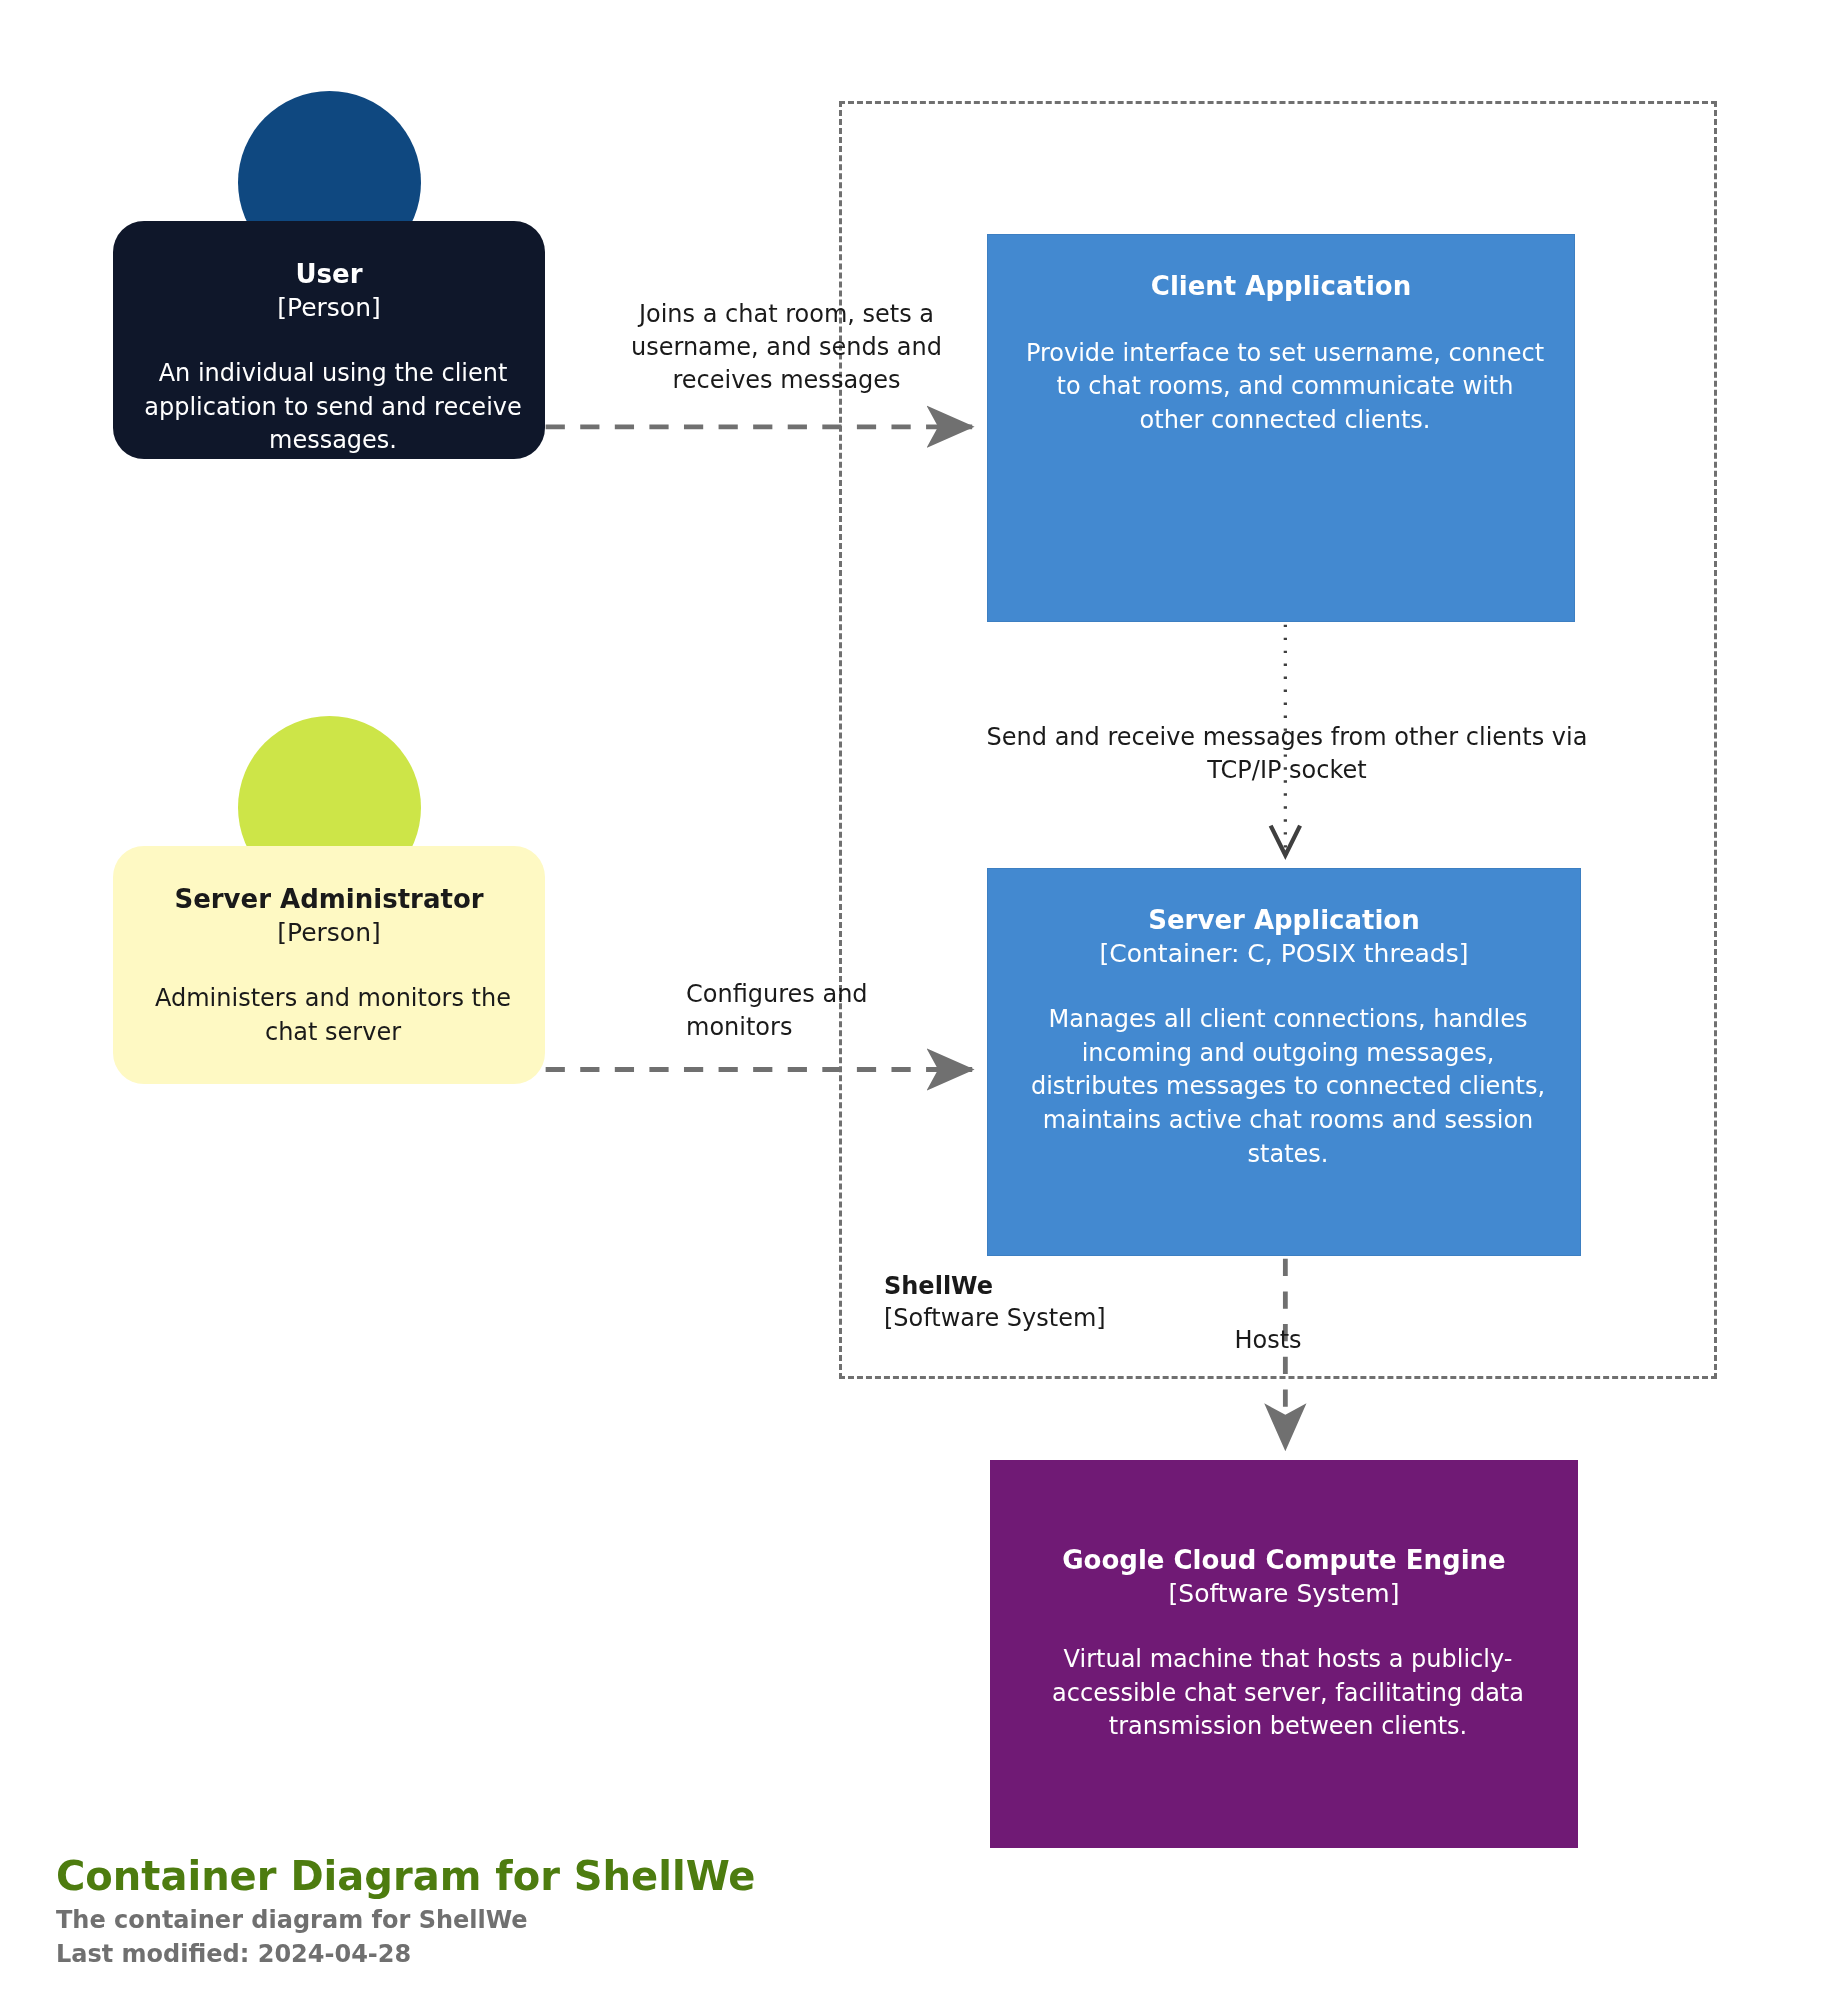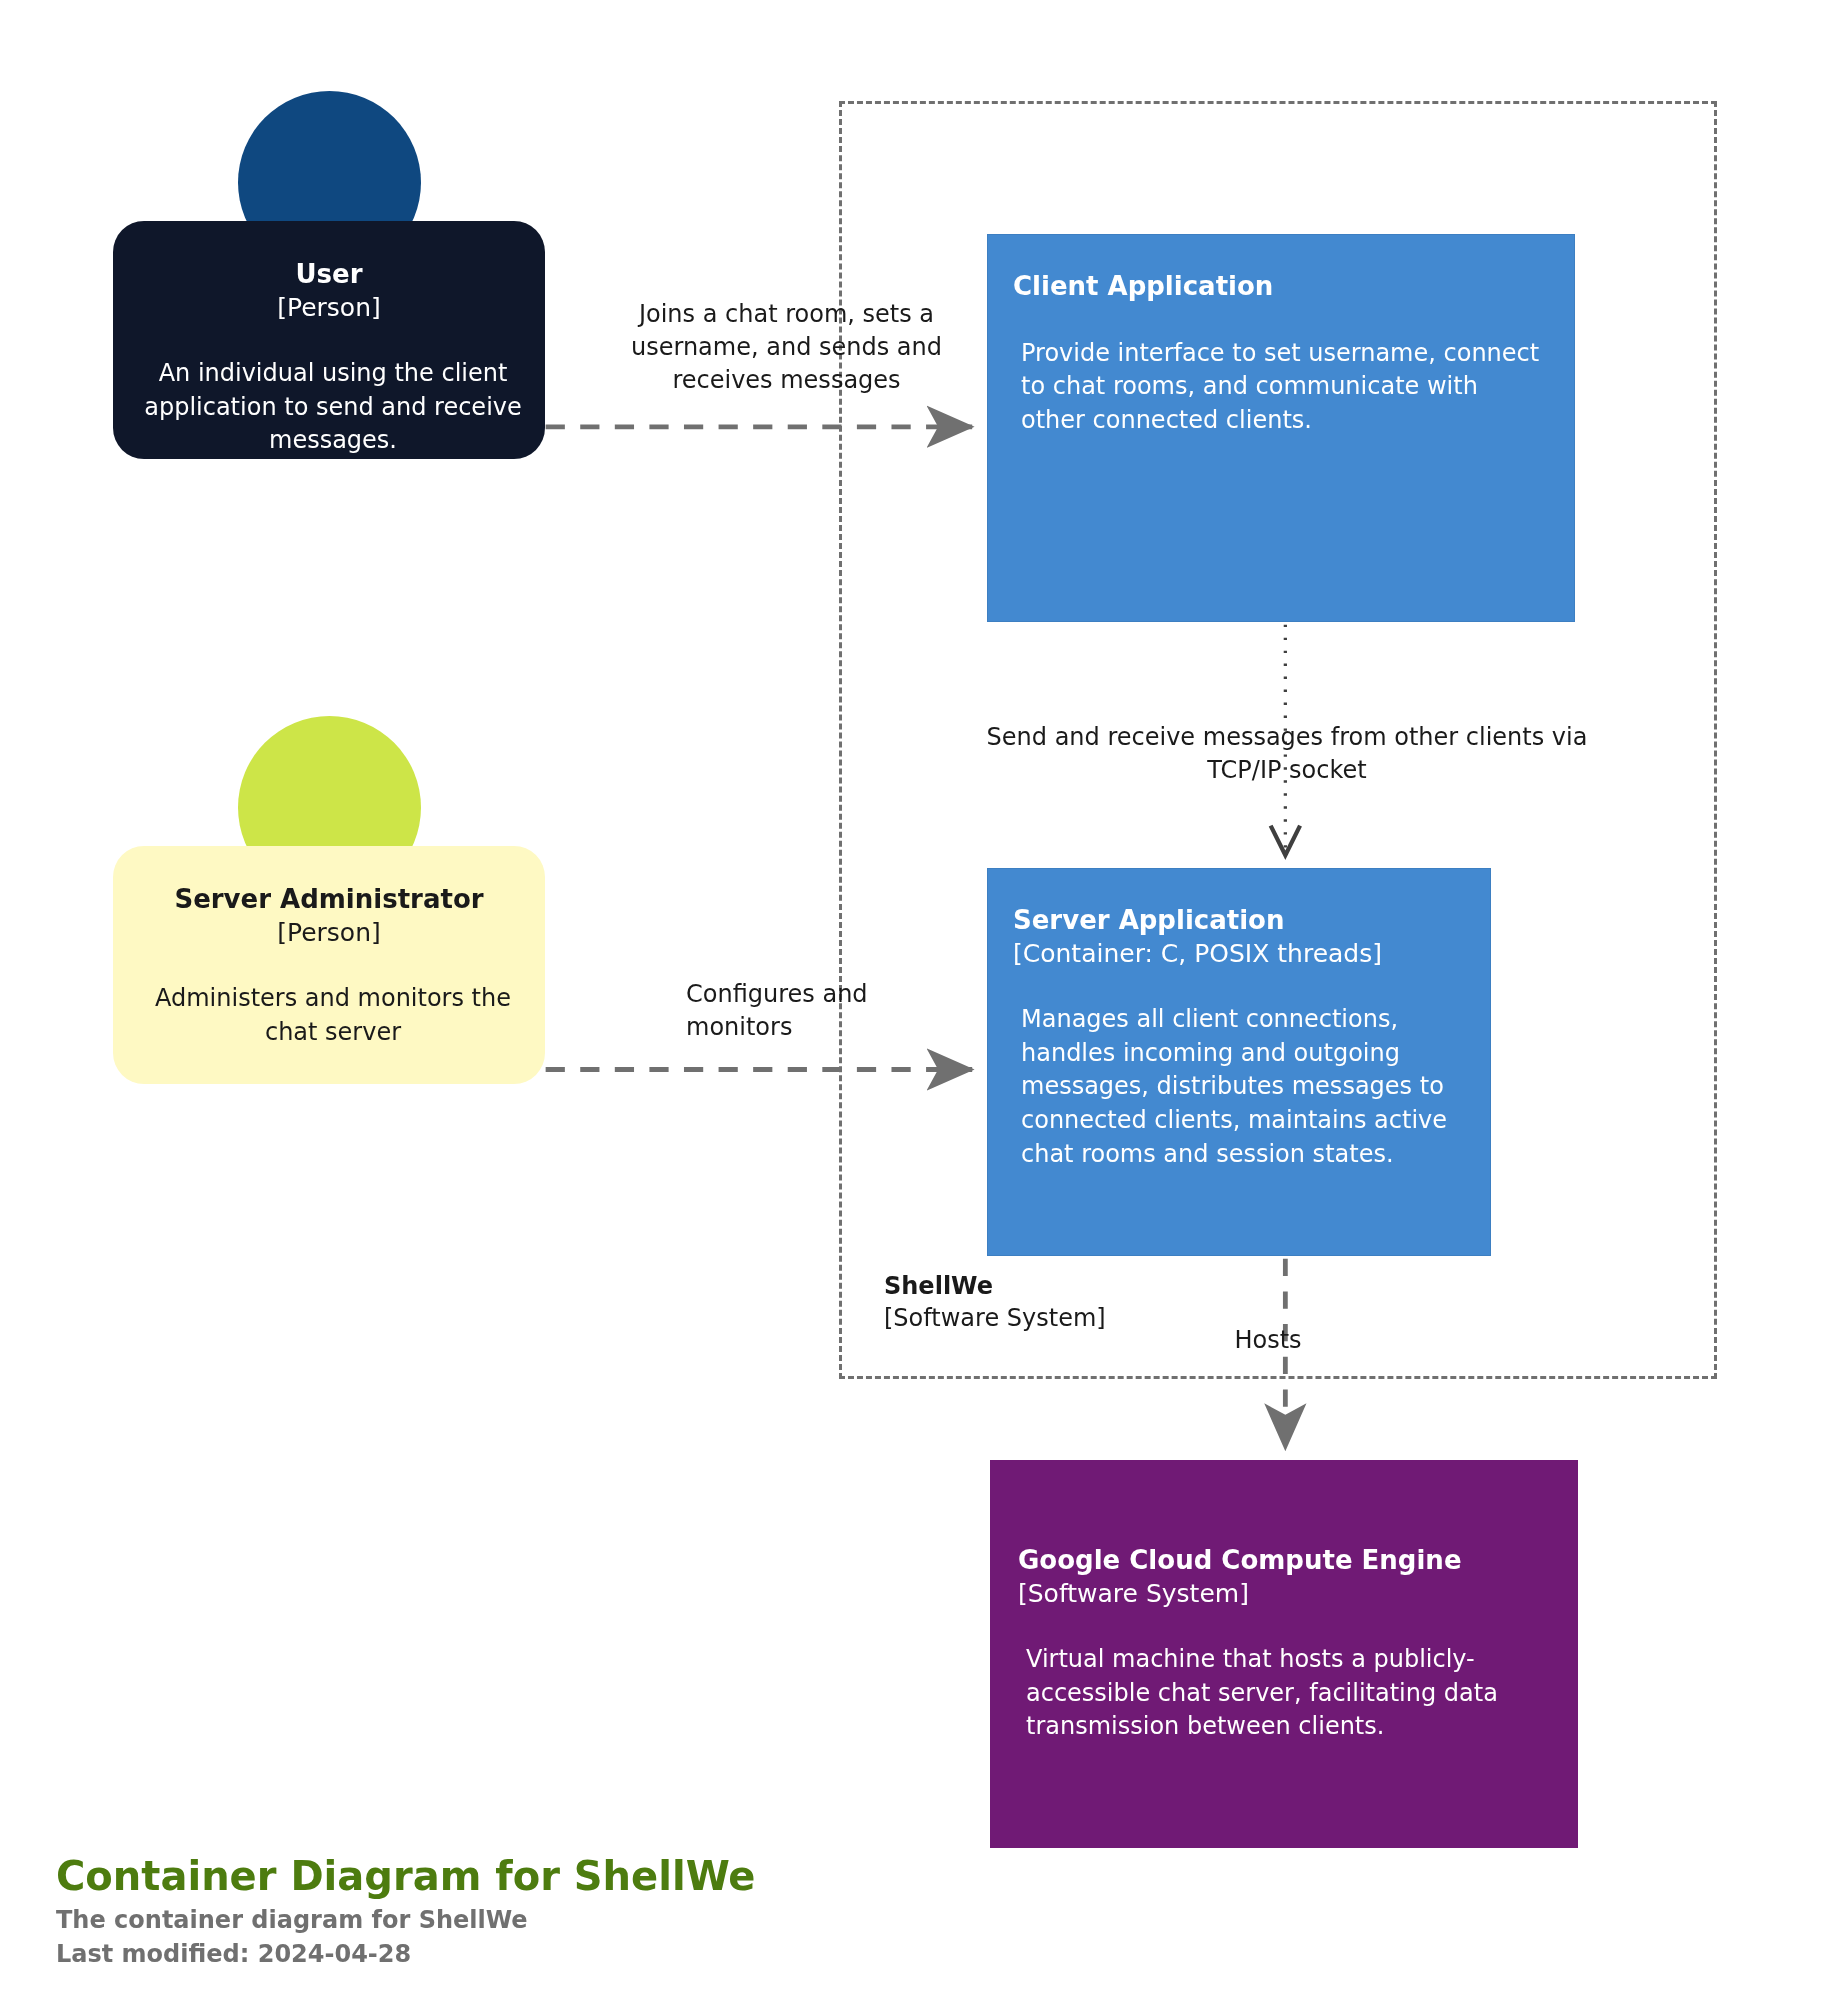--- a/index.html
+++ b/index.html
@@ -124,21 +124,21 @@
 
   
   .box {
     position: absolute;
     box-sizing: border-box;
     display: flex;
     flex-direction: column;
     align-items: center;
     justify-content: flex-start;
     padding: 35px 25px 19px 25px;
-    text-align: left;
+    text-align: center;
     color: #ffffff;
   }
   .box.container {
     background: #4389d0;
     border: 1px solid #3d7fc2;
   }
   .box.external {
     background: #701a75;
     border: 3px solid #701a75;
   }
@@ -263,21 +263,21 @@
     </div>
   </div>
 
   <div class="box container" style="left:987px; top:234px; width:588px; height:388px;">
     <div class="box-inner">
       <span class="node-name">Client Application</span>
       <span class="node-desc">Provide interface to set username, connect to chat rooms, and communicate with other connected clients.</span>
     </div>
   </div>
 
-  <div class="box container" style="left:987px; top:868px; width:504px; height:388px;">
+  <div class="box container" style="left:987px; top:868px; width:594px; height:388px;">
     <div class="box-inner">
       <span class="node-name">Server Application</span>
       <span class="node-type">[Container: C, POSIX threads]</span>
       <span class="node-desc">Manages all client connections, handles incoming and outgoing messages, distributes messages to connected clients, maintains active chat rooms and session states.</span>
     </div>
   </div>
 
   <div class="box external" style="left:990px; top:1460px; width:588px; height:388px; padding-top:81px;">
     <div class="box-inner">
       <span class="node-name">Google Cloud Compute Engine</span>

